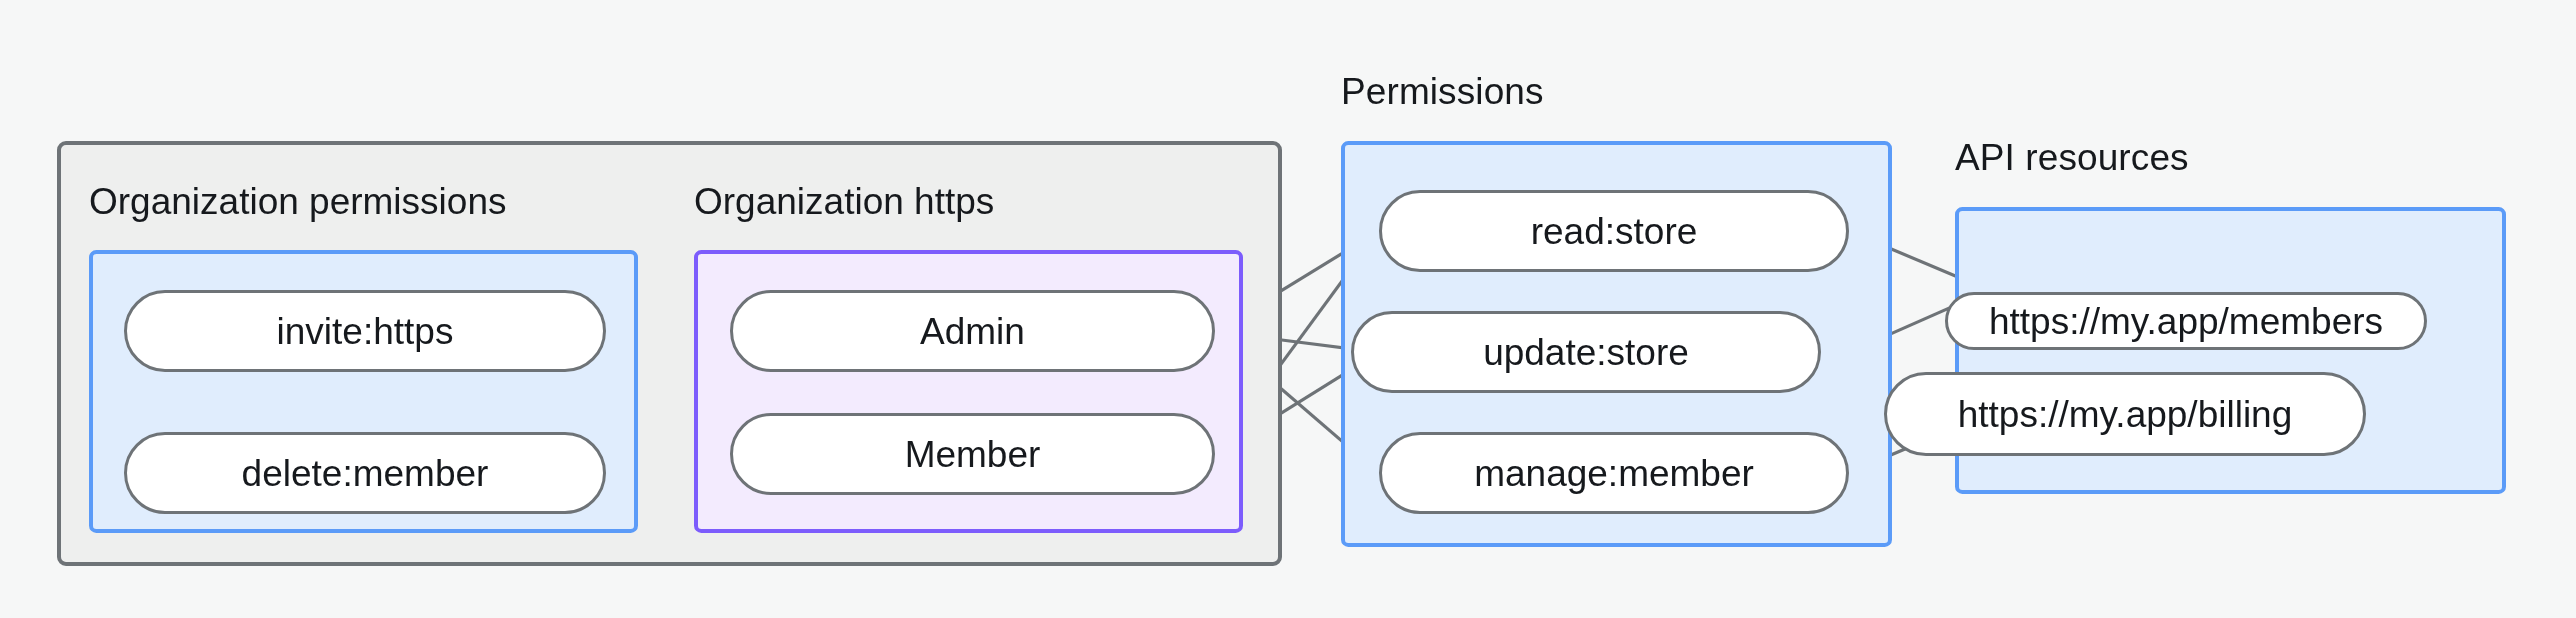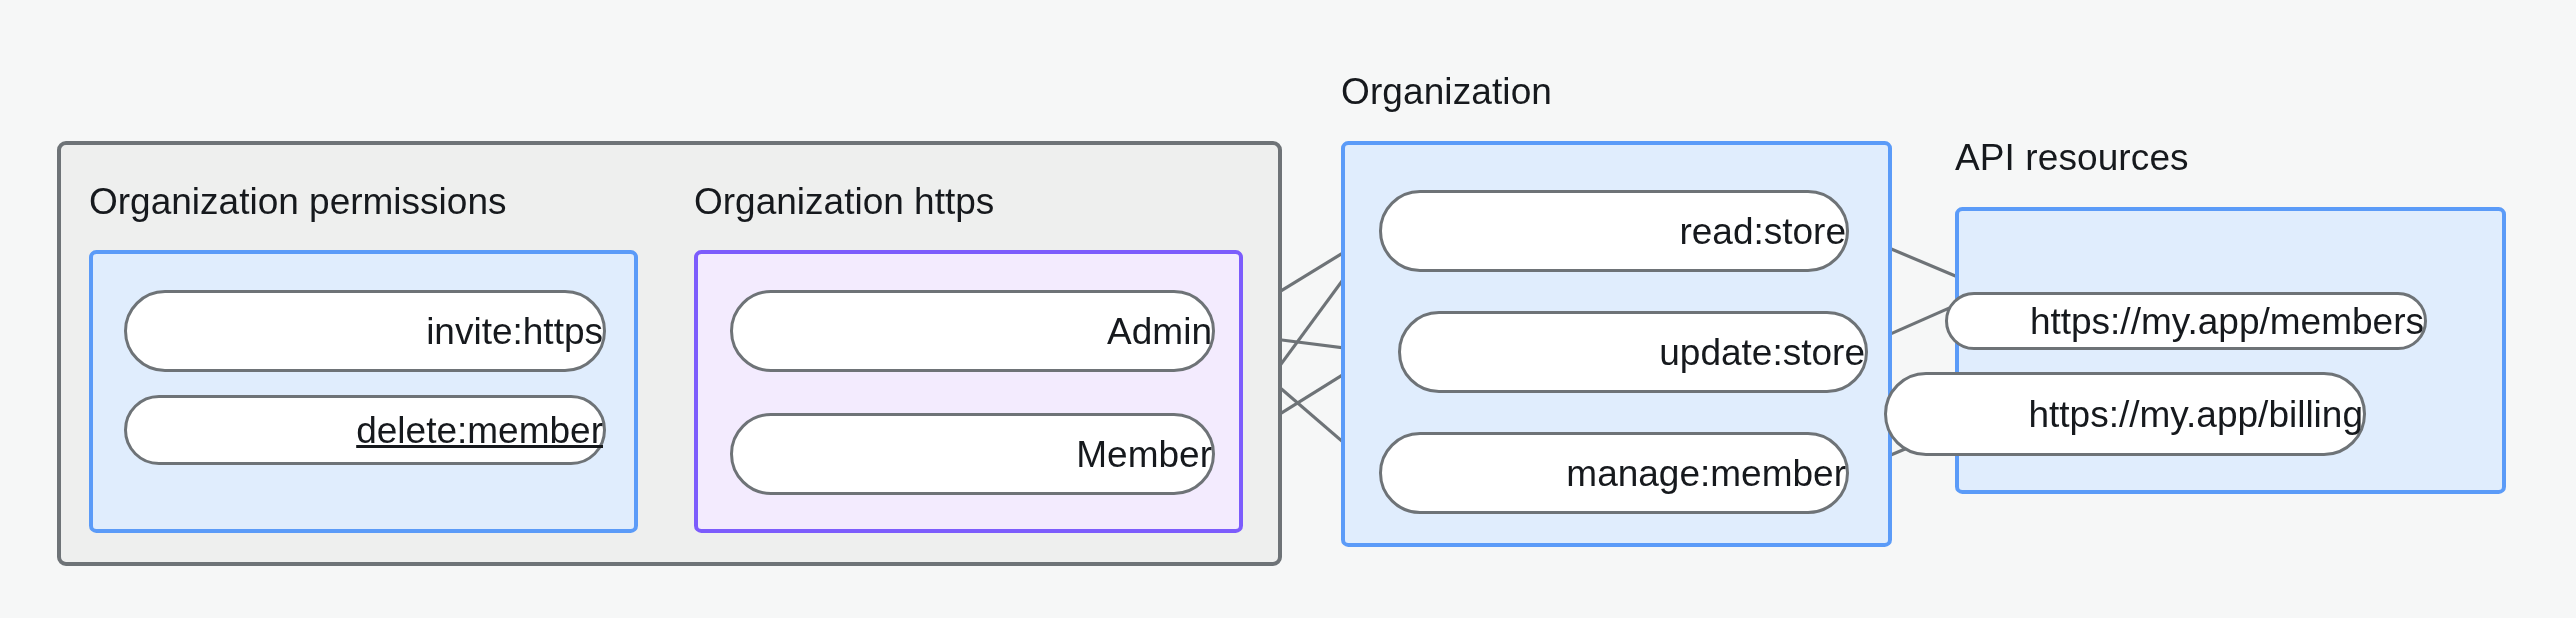--- a/index.html
+++ b/index.html
@@ -60,21 +60,21 @@
 
   
   .node {
     position: absolute;
     box-sizing: border-box;
     background: #ffffff;
     border: 3.7px solid #6e7377;
     border-radius: 912px;
     display: flex;
     align-items: center;
-    justify-content: flex-end;
+    justify-content: center;
     color: #16191d;
     font-size: 37px;
     line-height: 1;
     white-space: nowrap;
   }
 
   
   #edges {
     position: absolute;
     left: 0;
@@ -128,43 +128,43 @@
 
   <div class="container-box box-outer" style="left:57px; top:141px; width:1225px; height:425px;"></div>
 
   <div class="inner-label" style="left:89px; top:183px;">Organization permissions</div>
 
   <div class="container-box box-blue" style="left:89px; top:250px; width:549px; height:283px;"></div>
 
   <div class="node" style="left:124px; top:290px; width:482px; height:82px;">
     <span>invite:https</span>
   </div>
-  <div class="node" style="left:124px; top:395px; width:482px; height:70px;text-decoration:underline;">
+  <div class="node" style="left:124px; top:432px; width:482px; height:82px;">
     <span>delete:member</span>
   </div>
 
   <div class="inner-label" style="left:694px; top:183px;">Organization https</div>
 
   <div class="container-box box-purple" style="left:694px; top:250px; width:549px; height:283px;"></div>
 
   <div class="node" style="left:730px; top:290px; width:485px; height:82px;">
     <span>Admin</span>
   </div>
   <div class="node" style="left:730px; top:413px; width:485px; height:82px;">
     <span>Member</span>
   </div>
 
-  <div class="group-label" style="left:1341px; top:73px;">Organization</div>
+  <div class="group-label" style="left:1341px; top:73px;">Permissions</div>
 
   <div class="container-box box-blue" style="left:1341px; top:141px; width:551px; height:406px;"></div>
 
   <div class="node" style="left:1379px; top:190px; width:470px; height:82px;">
     <span>read:store</span>
   </div>
-  <div class="node" style="left:1398px; top:311px; width:470px; height:82px;">
+  <div class="node" style="left:1351px; top:311px; width:470px; height:82px;">
     <span>update:store</span>
   </div>
   <div class="node" style="left:1379px; top:432px; width:470px; height:82px;">
     <span>manage:member</span>
   </div>
 
   <div class="group-label" style="left:1955px; top:139px;">API resources</div>
 
   <div class="container-box box-blue" style="left:1955px; top:207px; width:551px; height:287px;"></div>
 

